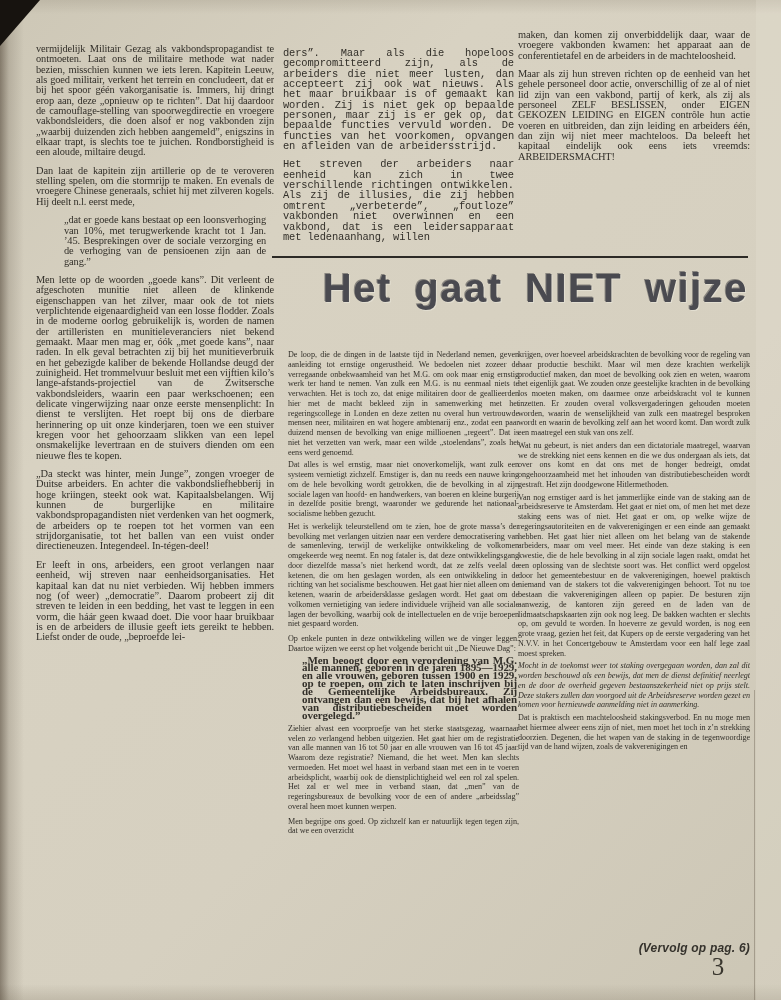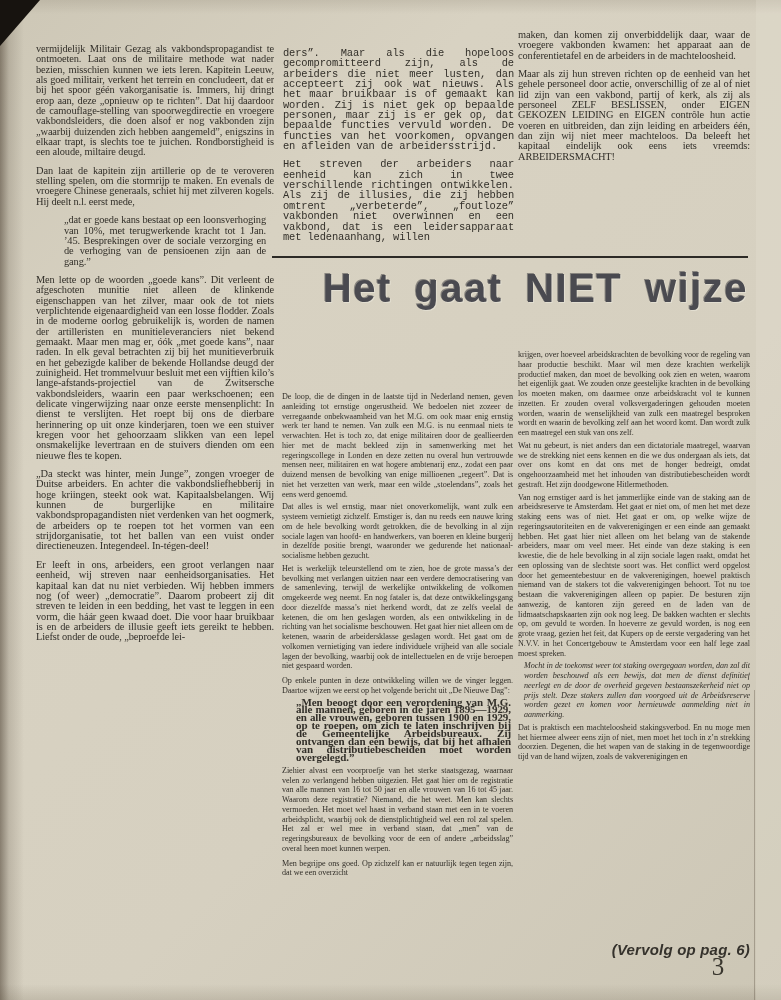--- a/index.html
+++ b/index.html
@@ -46,42 +46,42 @@
     margin:0 0 3px 0;
   }
   .col p.para.quote{
     padding-left:28px; padding-right:8px;
   }
   .col p.para.fine{
     font-size:11px; line-height:7.9px; font-weight:bold;
     padding-left:14px; padding-right:2px;
     margin-bottom:4px;
   }
-  .col p.para.ital{ font-style:italic;margin-left:6px; }
+  .col p.para.ital{ font-style:italic; }
   .col p.para.gap{ margin-top:5px; }
   .rule{
     position:absolute; left:272px; top:256px; width:476px; height:2px;
     background:#2c2a26;
   }
   .headline{
     position:absolute; left:272px; top:258px; width:476px; height:86px;
     text-align:right;
     font-family:"Liberation Sans","DejaVu Sans",sans-serif;
     font-weight:bold;
     font-size:40px; letter-spacing:1.5px; word-spacing:10px;
     color:#4a4a50;
     text-shadow:1px 1px 0 rgba(250,248,240,0.35), -1px -1px 0 rgba(40,40,46,0.45);
     padding-top:8px;
   }
   .continuation{
     position:absolute; left:518px; top:941px; width:232px;
     text-align:right;
     font-family:"Liberation Sans","DejaVu Sans",sans-serif;
     font-weight:bold; font-style:italic;
-    font-size:15px; letter-spacing:0.2px;
+    font-size:12px; letter-spacing:0.2px;
     color:#35322c;
   }
   .page-number{
     position:absolute; left:700px; top:953px; width:36px;
     text-align:center;
     font-size:25px; color:#3a372f;
   }
 </style>
 </head>
 <body>
@@ -106,21 +106,21 @@
 
 <div class="col" style="left:518px; top:30px; width:232px; height:226px;">
     <p class="para">maken, dan komen zij onverbiddelijk daar, waar de vroegere vakbonden kwamen: het apparaat aan de conferentietafel en de arbeiders in de machteloosheid.</p>
     <p class="para gap">Maar als zij hun streven richten op de eenheid van het gehele personeel door actie, onverschillig of ze al of niet lid zijn van een vakbond, partij of kerk, als zij als personeel ZELF BESLISSEN, onder EIGEN GEKOZEN LEIDING en EIGEN contrôle hun actie voeren en uitbreiden, dan zijn leiding en arbeiders één, dan zijn wij niet meer machteloos. Da beleeft het kapitaal eindelijk ook eens iets vreemds: ARBEIDERSMACHT!</p>
   </div>
 
 <div class="rule"></div>
 
 <div class="headline">Het gaat NIET wijze</div>
 
-<div class="col small-print" style="left:282px; top:350px; width:231px; height:602px;margin-top:42px;">
+<div class="col small-print" style="left:288px; top:350px; width:231px; height:602px;">
     <p class="para">De loop, die de dingen in de laatste tijd in Nederland nemen, geven aanleiding tot ernstige ongerustheid. We bedoelen niet zozeer de verregaande onbekwaamheid van het M.G. om ook maar enig ernstig werk ter hand te nemen. Van zulk een M.G. is nu eenmaal niets te verwachten. Het is toch zo, dat enige militairen door de geallieerden hier met de macht bekleed zijn in samenwerking met het regeringscollege in Londen en deze zetten nu overal hun vertrouwde mensen neer, militairen en wat hogere ambtenarij enz., zodat een paar duizend mensen de bevolking van enige millioenen „regeert”. Dat is niet het verzetten van werk, maar een wilde „stoelendans”, zoals het eens werd genoemd.</p>
     <p class="para">Dat alles is wel ernstig, maar niet onoverkomelijk, want zulk een systeem vernietigt zichzelf. Ernstiger is, dan nu reeds een nauwe kring om de hele bevolking wordt getrokken, die de bevolking in al zijn sociale lagen van hoofd- en handwerkers, van boeren en kleine burgerij in dezelfde positie brengt, waaronder we gedurende het nationaal-socialisme hebben gezucht.</p>
     <p class="para">Het is werkelijk teleurstellend om te zien, hoe de grote massa’s der bevolking met verlangen uitzien naar een verdere democratisering van de samenleving, terwijl de werkelijke ontwikkeling de volkomen omgekeerde weg neemt. En nog fataler is, dat deze ontwikkelingsgang door diezelfde massa’s niet herkend wordt, dat ze zelfs veelal de ketenen, die om hen geslagen worden, als een ontwikkeling in de richting van het socialisme beschouwen. Het gaat hier niet alleen om de ketenen, waarin de arbeidersklasse geslagen wordt. Het gaat om de volkomen vernietiging van iedere individuele vrijheid van alle sociale lagen der bevolking, waarbij ook de intellectuelen en de vrije beroepen niet gespaard worden.</p>
     <p class="para gap">Op enkele punten in deze ontwikkeling willen we de vinger leggen. Daartoe wijzen we eerst op het volgende bericht uit „De Nieuwe Dag”:</p>
     <p class="para fine">„Men beoogt door een verordening van M.G. alle mannen, geboren in de jaren 1895—1929, en alle vrouwen, geboren tussen 1900 en 1929, op te roepen, om zich te laten inschrijven bij de Gemeentelijke Arbeidsbureaux. Zij ontvangen dan een bewijs, dat bij het afhalen van distributiebescheiden moet worden overgelegd.”</p>
     <p class="para">Ziehier alvast een voorproefje van het sterke staatsgezag, waarnaar velen zo verlangend hebben uitgezien. Het gaat hier om de registratie van alle mannen van 16 tot 50 jaar en alle vrouwen van 16 tot 45 jaar. Waarom deze registratie? Niemand, die het weet. Men kan slechts vermoeden. Het moet wel haast in verband staan met een in te voeren arbeidsplicht, waarbij ook de dienstplichtigheid wel een rol zal spelen. Het zal er wel mee in verband staan, dat „men” van de regeringsbureaux de bevolking voor de een of andere „arbeidsslag” overal heen moet kunnen werpen.</p>
     <p class="para gap">Men begrijpe ons goed. Op zichzelf kan er natuurlijk tegen tegen zijn, dat we een overzicht</p>
   </div>
 
 <div class="col small-print" style="left:518px; top:350px; width:232px; height:592px;">

